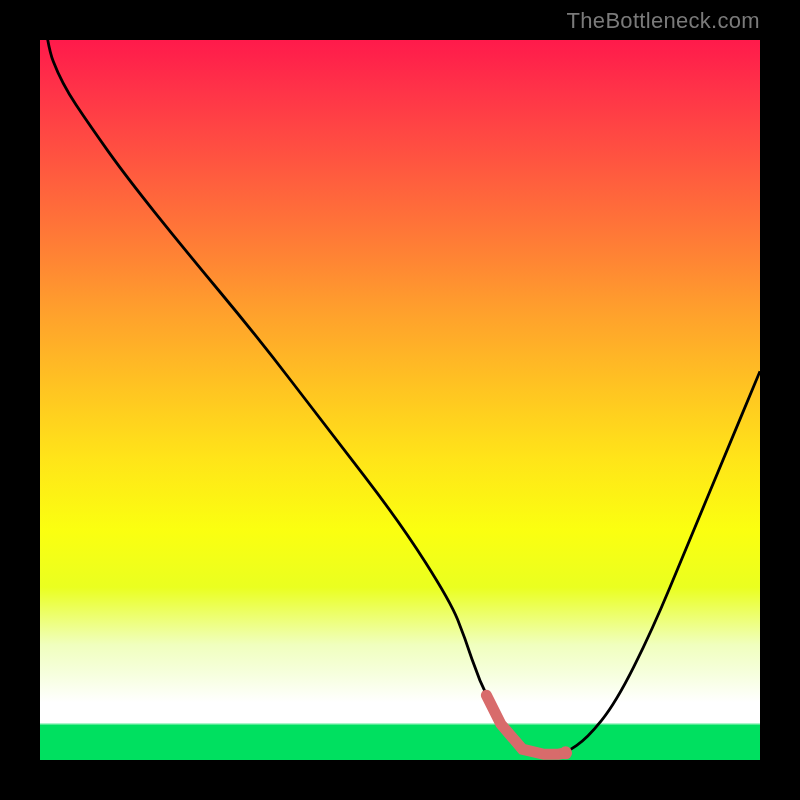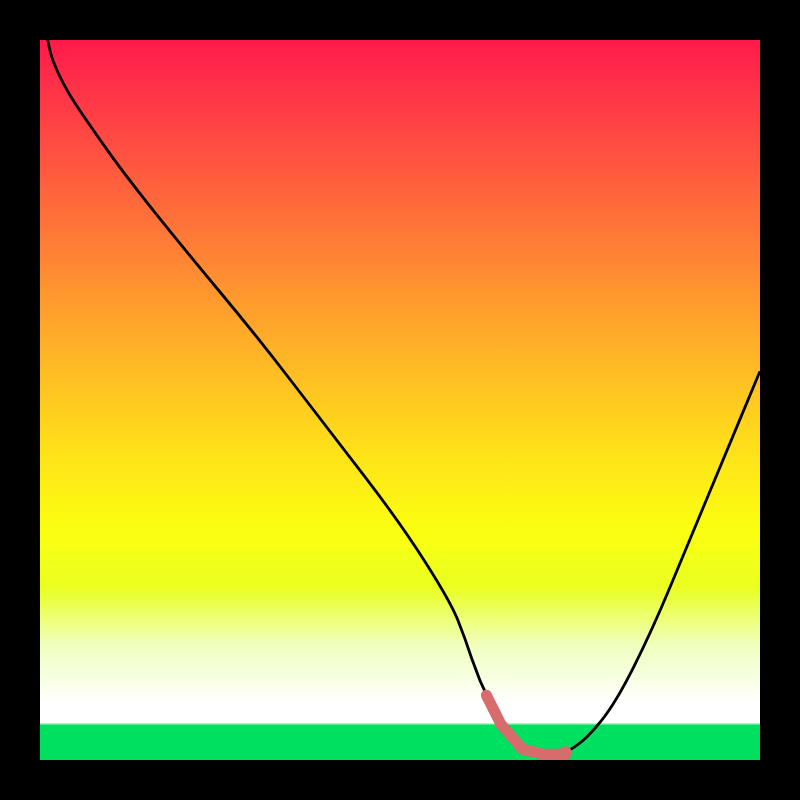--- a/index.html
+++ b/index.html
@@ -69,13 +69,14 @@
 
 <div class="frame">
   <div class="plot">
     <div class="gradient"></div>
     <svg class="svg-layer" viewBox="0 0 720 720" preserveAspectRatio="none">
       <path d="M 0.00 -108.00 Q 0.00 -108.00 2.52 -54.00 Q 5.04 0.00 13.32 21.60 Q 21.60 43.20 36.00 64.80 Q 50.40 86.40 68.40 111.60 Q 86.40 136.80 115.20 172.80 Q 144.00 208.80 180.00 252.00 Q 216.00 295.20 252.00 342.00 Q 288.00 388.80 324.00 435.60 Q 360.00 482.40 385.20 522.00 Q 410.40 561.60 417.60 579.60 Q 424.80 597.60 432.00 619.20 Q 439.20 640.80 450.00 662.40 Q 460.80 684.00 471.60 696.60 Q 482.40 709.20 493.20 711.72 Q 504.00 714.24 511.20 714.24 Q 518.40 714.24 522.00 713.52 Q 525.60 712.80 536.40 705.60 Q 547.20 698.40 561.60 680.40 Q 576.00 662.40 594.00 626.40 Q 612.00 590.40 630.00 547.20 Q 648.00 504.00 666.00 460.80 Q 684.00 417.60 702.00 374.40 L 720.00 331.20" fill="none" stroke="#000" stroke-width="2.8" id="curve-path"></path>
       <path d="M 446.40 655.20 L 460.80 684.00 L 482.40 709.20 L 504.00 714.24 L 518.40 714.24 L 525.60 712.80 L 525.60 712.80" fill="none" stroke="#d86b6b" stroke-width="11" stroke-linecap="round" id="curve-highlight"></path>
       <circle r="6.5" fill="#d86b6b" id="curve-dot" cx="525.60" cy="712.80"></circle>
     </svg>
   </div>
+  <div class="attribution">TheBottleneck.com</div>
 </div>
 
 </body></html>

